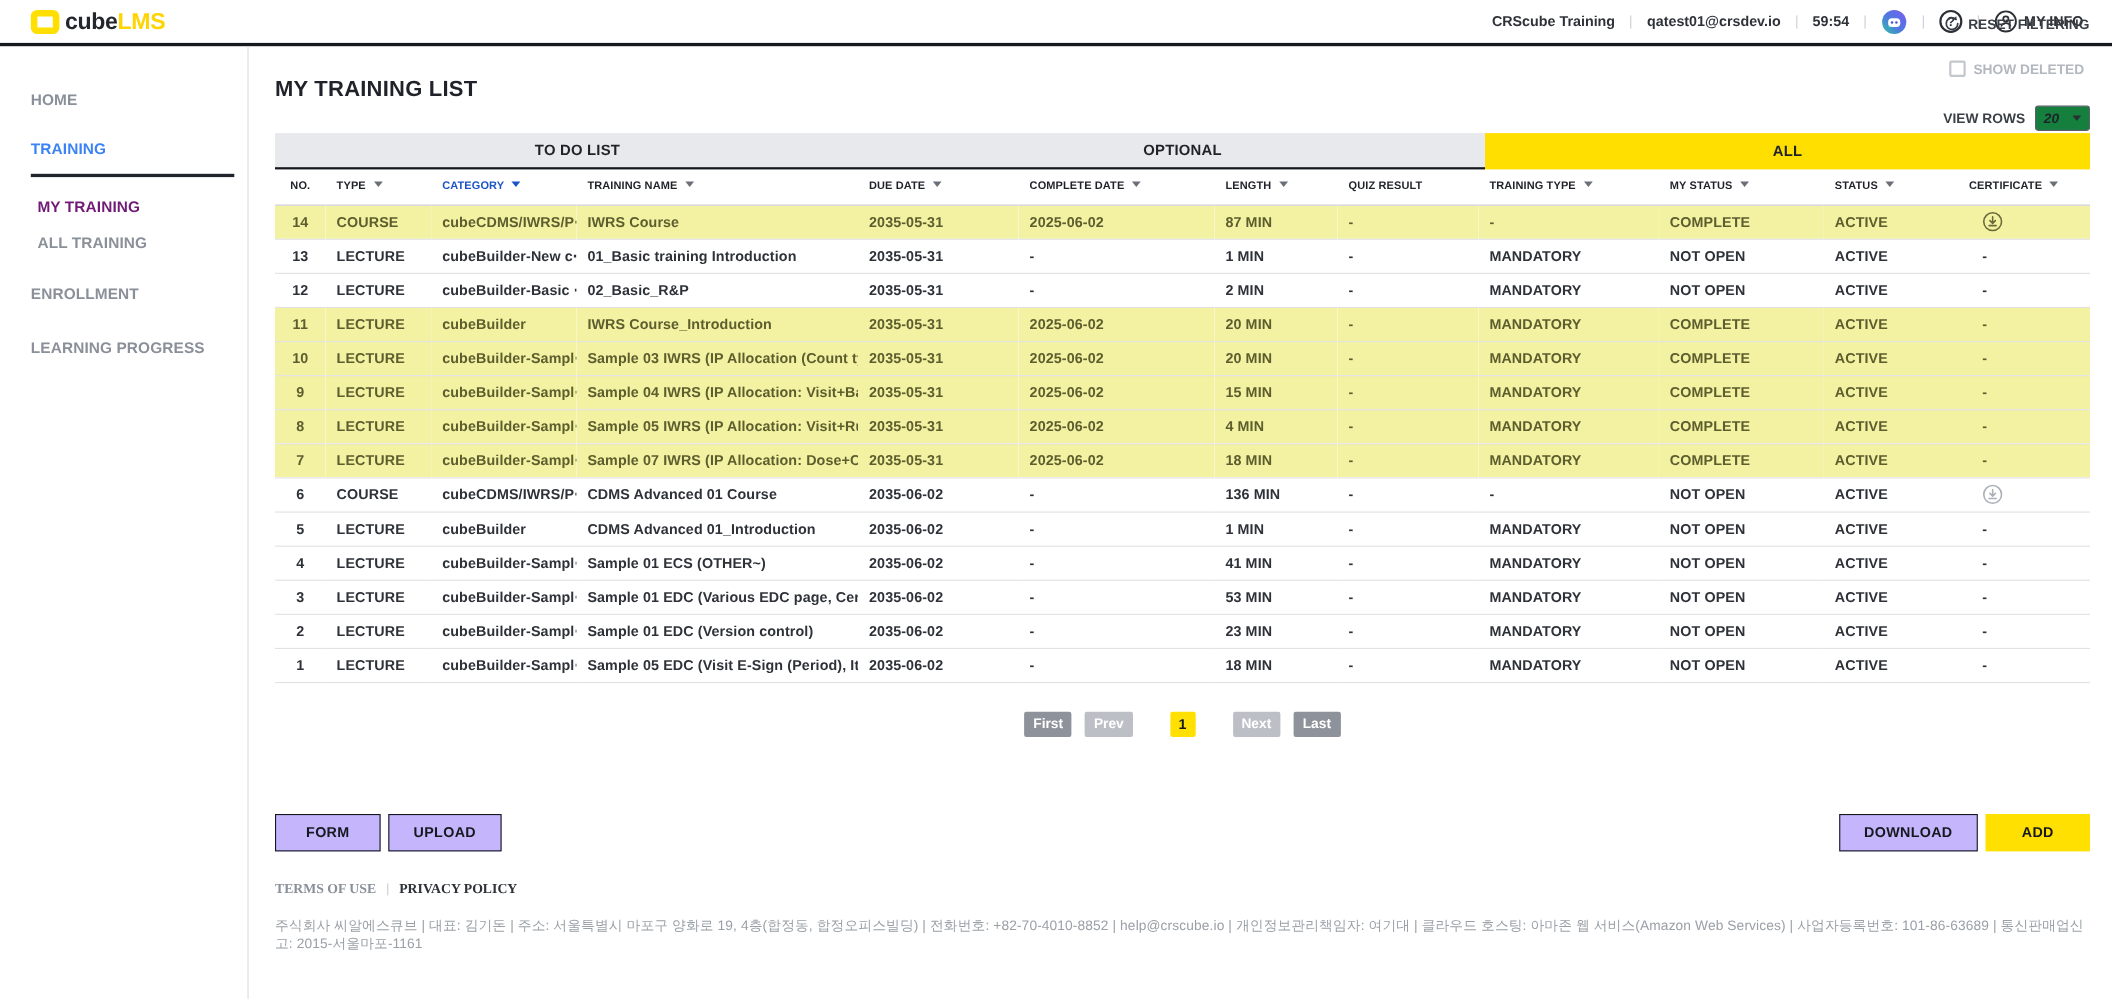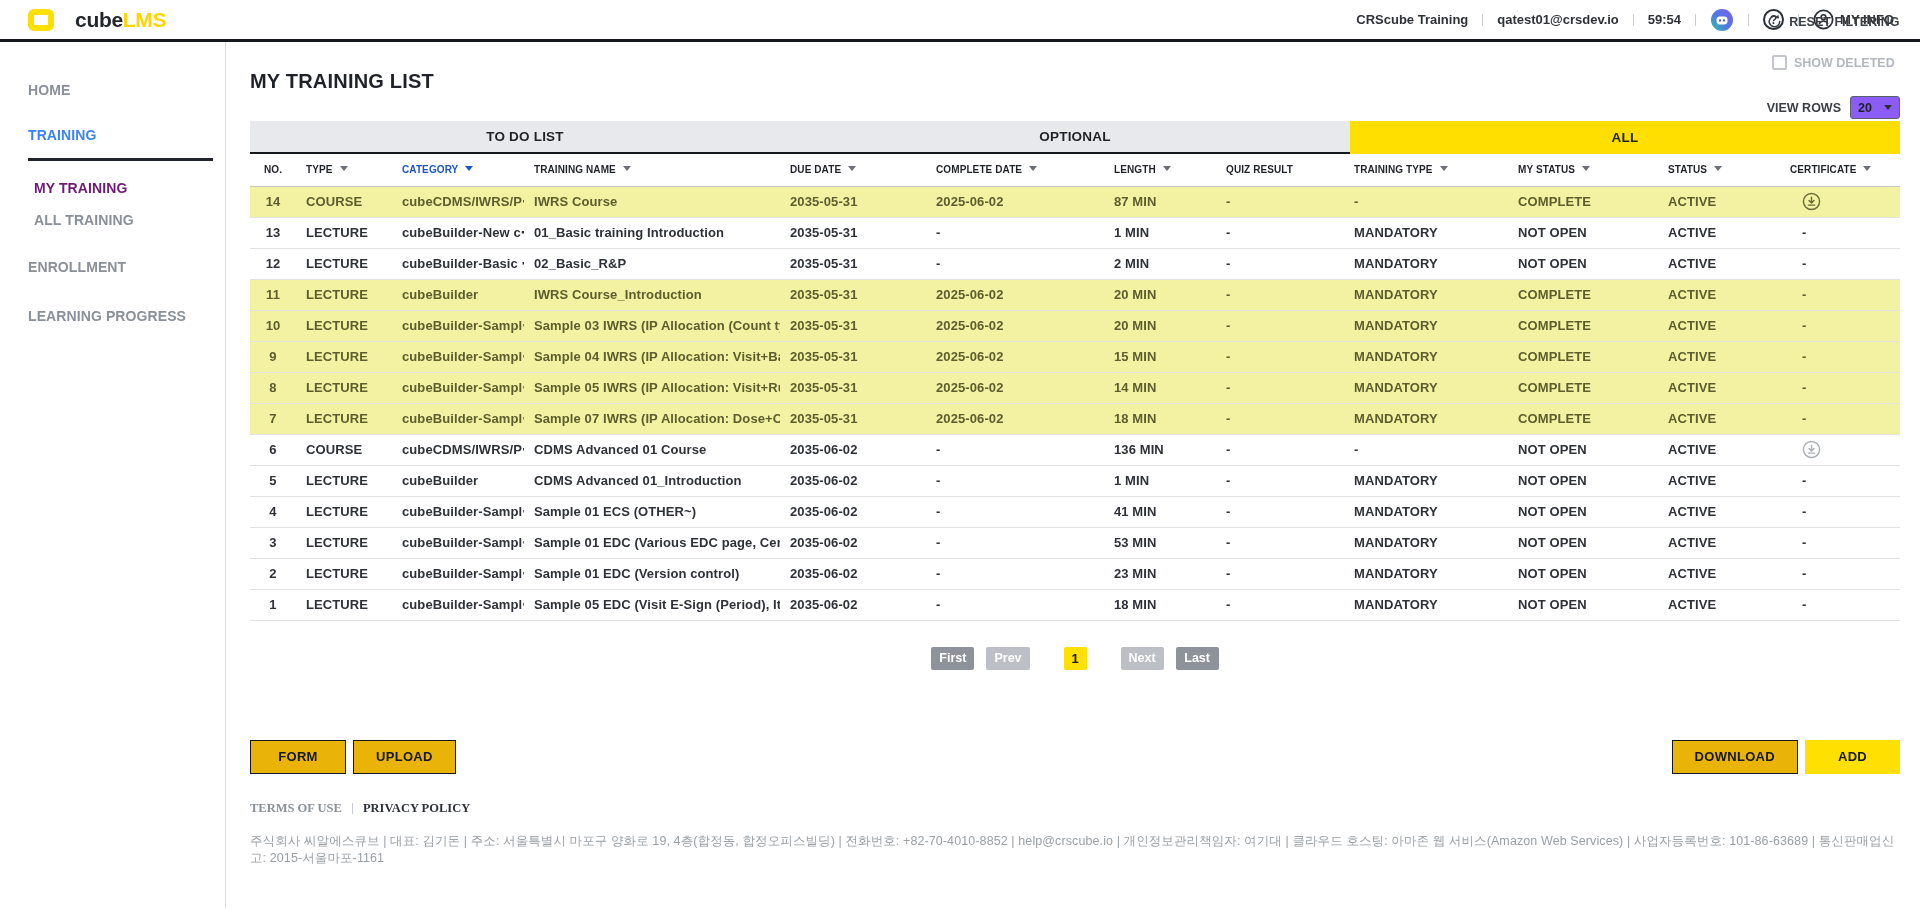--- a/index.html
+++ b/index.html
@@ -2,21 +2,21 @@
 <html><head>
 <meta charset="utf-8">
 <style>
   * { margin:0; padding:0; box-sizing:border-box; }
   html,body { background:#f4f4f4; }
   body { font-family:"Liberation Sans","DejaVu Sans",sans-serif; }
   .app { position:relative; width:1920px; height:911px; background:#fff; overflow:hidden; color:#2b2f36; }
 
   
   .topbar { height:42px; border-bottom:3px solid #15181d; display:flex; align-items:center; justify-content:space-between; padding:0 26px 0 28px; background:#fff; }
-  .logo { display:flex; align-items:center; gap:21px; }
+  .logo { display:flex; align-items:center; gap:5px; }
   .logo-mark { width:26px; height:22px; border:6px solid #ffdf00; border-radius:6px; background:#fff; }
   .logo-text { font-size:21px; font-weight:700; letter-spacing:-0.3px; }
   .logo-text .cube { color:#23262b; }
   .logo-text .lms { color:#ffd400; }
   .top-right { display:flex; align-items:center; gap:14px; font-size:13px; font-weight:700; color:#2e3238; }
   .sep { width:1px; height:12px; background:#c9cdd3; display:inline-block; }
   .chat-icon { width:24px; height:24px; display:block; cursor:pointer; }
   .help-icon { width:21px; height:21px; border:2px solid #2b2f36; border-radius:50%; display:flex; align-items:center; justify-content:center; font-size:12px; font-weight:700; cursor:pointer; }
   .myinfo { display:flex; align-items:center; gap:6px; cursor:pointer; }
   .person-icon { width:21px; height:21px; display:block; }
@@ -35,21 +35,21 @@
 
   .content { flex:1; padding:0 20px 0 24px; }
   .page-head { position:relative; height:79px; }
   .page-title { position:absolute; top:28px; left:0; font-size:20px; font-weight:700; color:#1f2228; letter-spacing:0.2px; }
   .controls { position:absolute; right:0; bottom:2px; display:flex; align-items:center; gap:26px; font-size:12.5px; font-weight:700;flex-direction:column; }
   .reset-filtering { display:flex; align-items:center; gap:7px; color:#3a3f46; cursor:pointer; }
   .reset-icon { width:15px; height:15px; display:block; }
   .show-deleted { display:flex; align-items:center; gap:7px; color:#b3b8bf; cursor:pointer; }
   .checkbox { width:15px; height:15px; border:2px solid #c3c7cd; background:#fff; border-radius:2px; cursor:pointer; }
   .view-rows { display:flex; align-items:center; gap:9px; color:#3a3f46; }
-  .rows-select { width:50px; height:23px; border:1px solid #5a6068; border-radius:3px; background:#8b5cf6; display:flex; align-items:center; justify-content:space-between; padding:0 7px; cursor:pointer; font-weight:700; color:#1f2228; }
+  .rows-select { width:50px; height:23px; border:1px solid #5a6068; border-radius:3px; background:#15803d; display:flex; align-items:center; justify-content:space-between; padding:0 7px; cursor:pointer; font-weight:700; color:#1f2228;font-style:italic; }
   .select-caret { width:0; height:0; border-left:4px solid transparent; border-right:4px solid transparent; border-top:5px solid #2b2f36; }
 
   
   .tabs { display:flex; height:33px; }
   .tab { flex:1; background:#e8e9ed; border-bottom:2px solid #15181d; display:flex; align-items:center; justify-content:center; font-size:13.5px; font-weight:700; color:#1f2228; cursor:pointer; letter-spacing:0.2px; }
   .tab.active { background:#ffdf00; border-bottom:none; }
 
   
   table { width:1650px; border-collapse:collapse; table-layout:fixed; }
   thead th { height:32px; text-align:left; font-size:10px; font-weight:700; color:#1f2228; border-bottom:1px solid #c9c9c9; padding-left:10px; cursor:pointer; white-space:nowrap; letter-spacing:0.1px; }
@@ -72,21 +72,21 @@
   
   .pagination { width:1650px; margin-top:26px; display:flex; align-items:center; justify-content:center; gap:12px; }
   .pg-btn { min-width:43px; height:23px; border-radius:2px; display:flex; align-items:center; justify-content:center; font-size:12.5px; font-weight:700; color:#fff; cursor:pointer; padding:0 8px; }
   .pg-dark { background:#8e939b; }
   .pg-light { background:#bcc0c6; }
   .pg-page { width:23px; height:23px; background:#ffe000; color:#15181d; display:flex; align-items:center; justify-content:center; font-size:13px; font-weight:700; border-radius:2px; margin:0 22px; cursor:pointer; }
 
   
   .actions { width:1650px; margin-top:70px; display:flex; justify-content:space-between; }
   .actions-left, .actions-right { display:flex; gap:7px; }
-  .btn { height:34px; min-width:96px; padding:0 22px; display:flex; align-items:center; justify-content:center; font-size:13px; font-weight:700; letter-spacing:0.3px; cursor:pointer; background:#eab308; border:1px solid #15181d; color:#15181d; }
+  .btn { height:34px; min-width:96px; padding:0 22px; display:flex; align-items:center; justify-content:center; font-size:13px; font-weight:700; letter-spacing:0.3px; cursor:pointer; background:#c4b5fd; border:1px solid #15181d; color:#15181d; }
   .btn.yellow { background:#ffe000; border:none; min-width:95px; }
 
   
   .footer { margin-top:27px; }
   .footer-links { display:flex; align-items:center; gap:10px; font-size:12.5px; font-weight:700;font-family:Liberation Serif, serif; }
   .footer-links .terms { color:#8a9099; cursor:pointer; }
   .footer-links .privacy { color:#2e3238; cursor:pointer; }
   .footer-links .fsep { width:1px; height:11px; background:#c9cdd3; }
   .company-info { margin-top:17px; font-size:12.5px; color:#9aa0a6; letter-spacing:0.1px; }
 </style>
@@ -307,21 +307,21 @@
               <td>ACTIVE</td>
               <td class="cert">-</td>
             </tr>
             <tr class="hl">
               <td>8</td>
               <td>LECTURE</td>
               <td>cubeBuilder-Sampl⋯</td>
               <td>Sample 05 IWRS (IP Allocation: Visit+Run-i⋯</td>
               <td>2035-05-31</td>
               <td>2025-06-02</td>
-              <td>14 MIN</td>
+              <td>4 MIN</td>
               <td>-</td>
               <td>MANDATORY</td>
               <td>COMPLETE</td>
               <td>ACTIVE</td>
               <td class="cert">-</td>
             </tr>
             <tr class="hl">
               <td>7</td>
               <td>LECTURE</td>
               <td>cubeBuilder-Sampl⋯</td>

